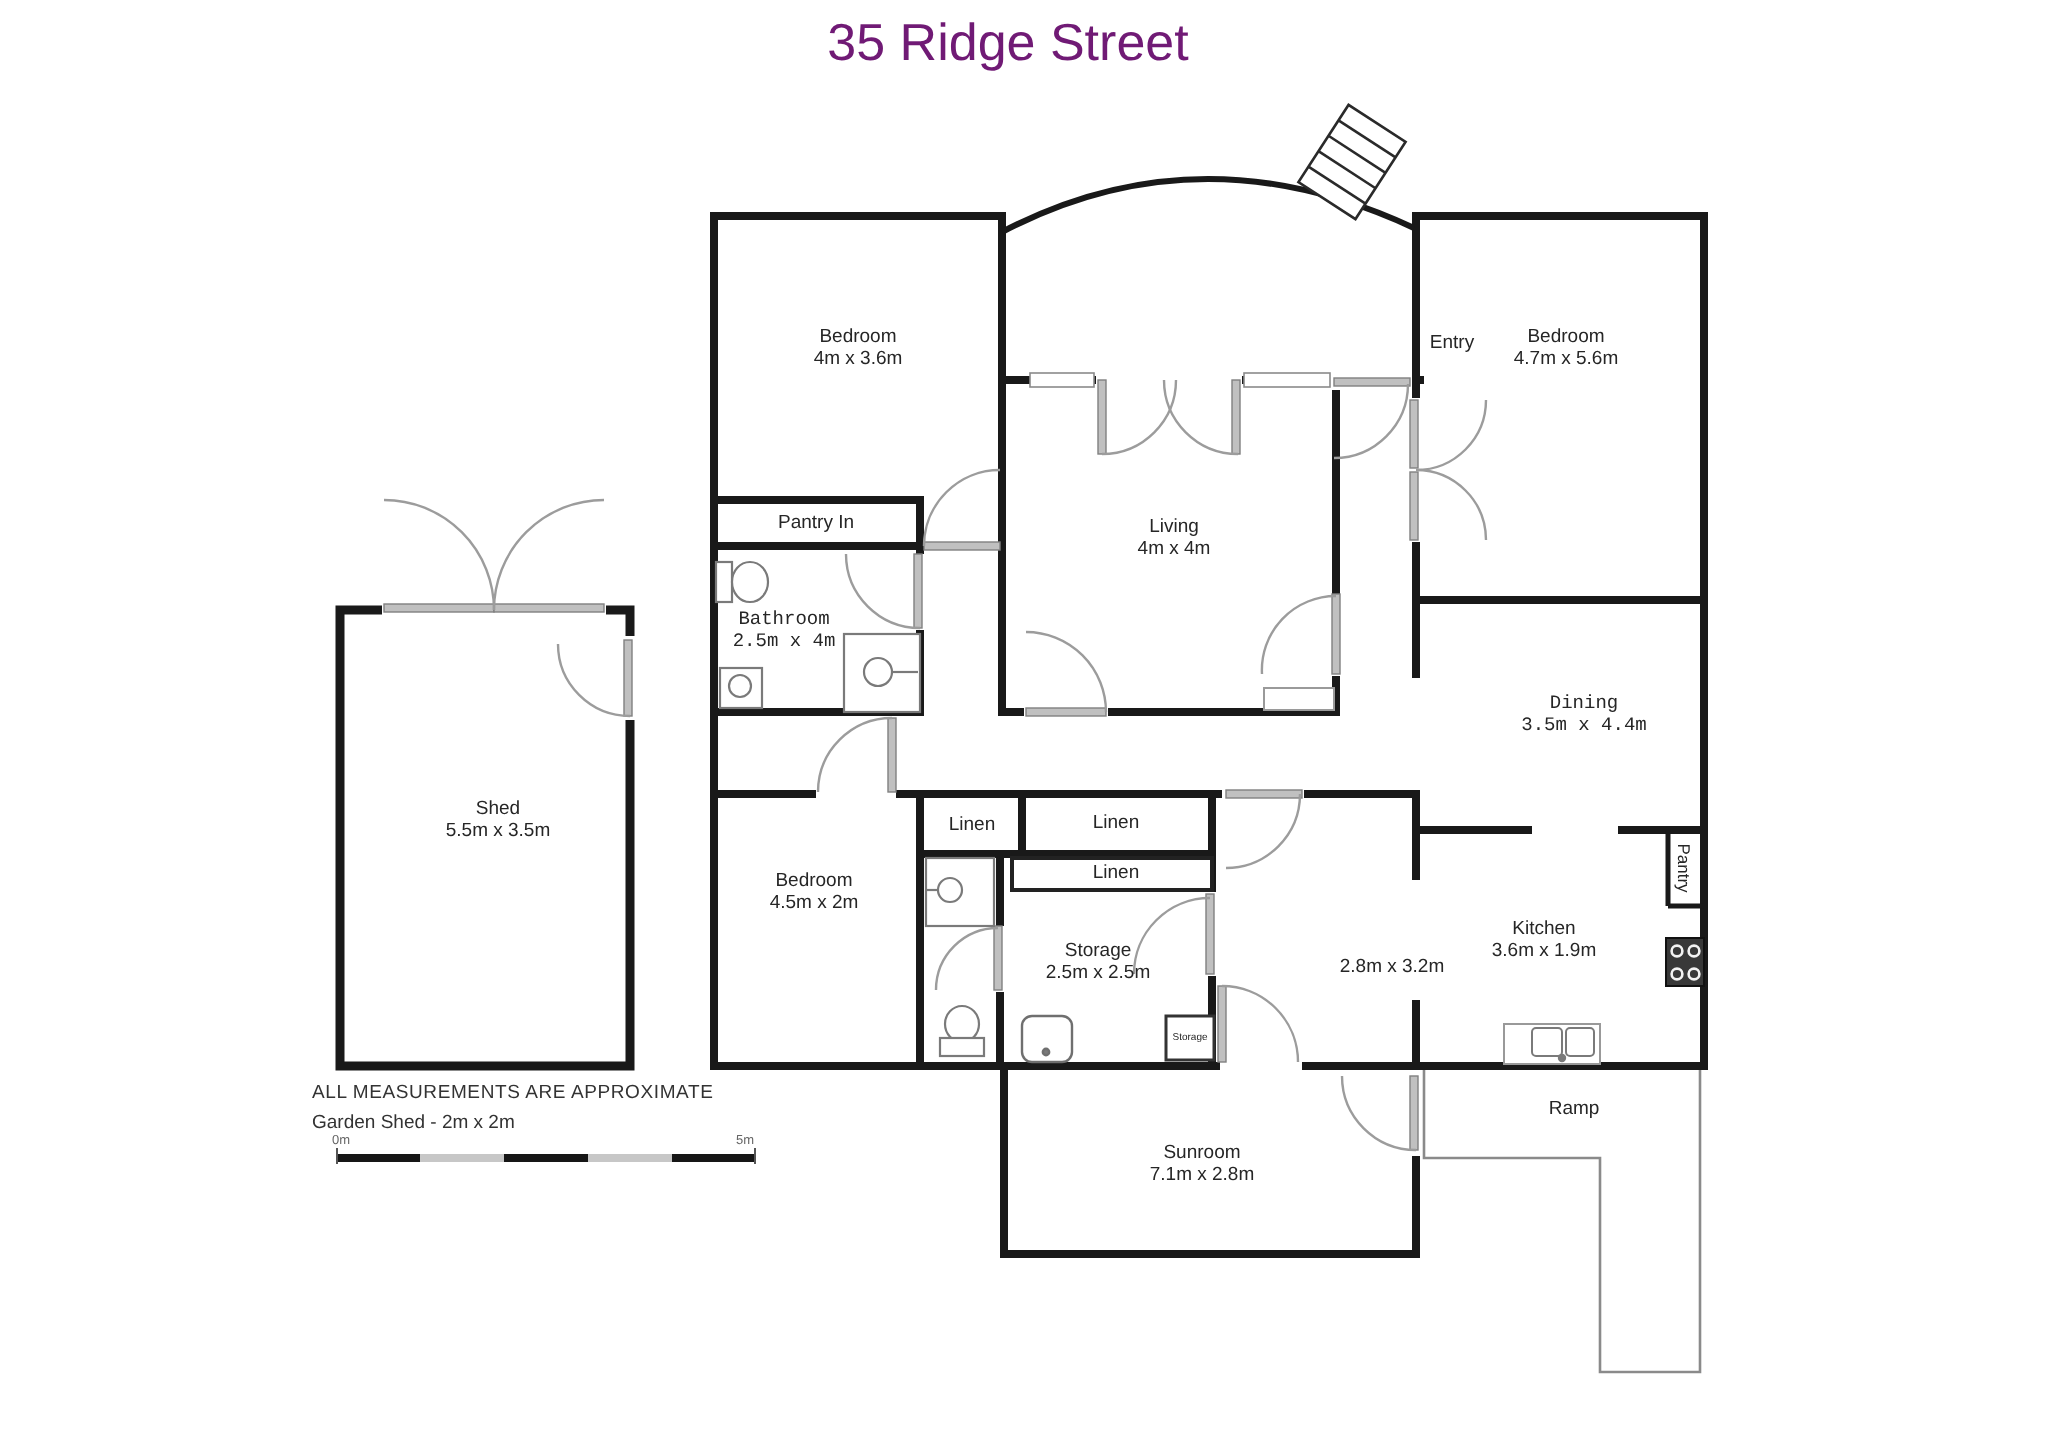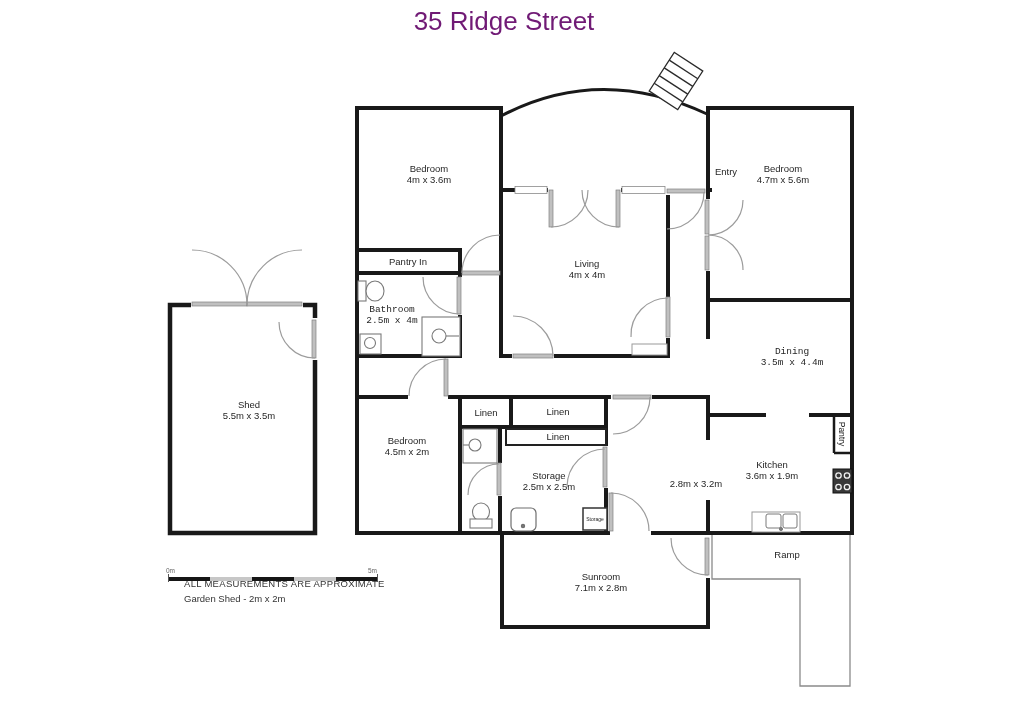--- a/index.html
+++ b/index.html
@@ -6,21 +6,21 @@
   body{width:1024px;height:725px;position:relative;overflow:hidden;
        font-family:"Liberation Sans", sans-serif;}
   .plan-svg{position:absolute;left:0;top:0;}
   .page-title{position:absolute;left:504px;top:6px;transform:translateX(-50%);
       font-size:26px;color:#701a75;white-space:nowrap;}
   .room-label,.feature-label{position:absolute;transform:translateX(-50%);
       text-align:center;font-size:9.5px;line-height:11px;color:#262626;white-space:nowrap;}
   .feature-pantry{position:absolute;left:842px;top:434px;font-size:8.5px;color:#262626;
       transform:translate(-50%,-50%) rotate(90deg);white-space:nowrap;}
   .feature-storage{font-size:5px;line-height:6px;}
-  .note-line{position:absolute;left:184px;font-size:9.5px;color:#333;white-space:nowrap;margin-top:37px;}
+  .note-line{position:absolute;left:156px;font-size:9.5px;color:#333;white-space:nowrap;}
   .note-1{top:541px;letter-spacing:.3px;}
   .note-2{top:556px;text-align:center;}
   .scale-bar{position:absolute;left:168px;top:577px;width:210px;height:4px;display:flex;}
   .scale-bar span{height:4px;}
   .sb-dark{background:#161616;width:42px;}
   .sb-light{background:#c7c7c7;width:42px;}
   .scale-tick{position:absolute;width:1px;height:8px;background:#555;top:574px;}
   .scale-label{position:absolute;font-size:6.5px;color:#666;top:567px;}
 </style>
 </head>

